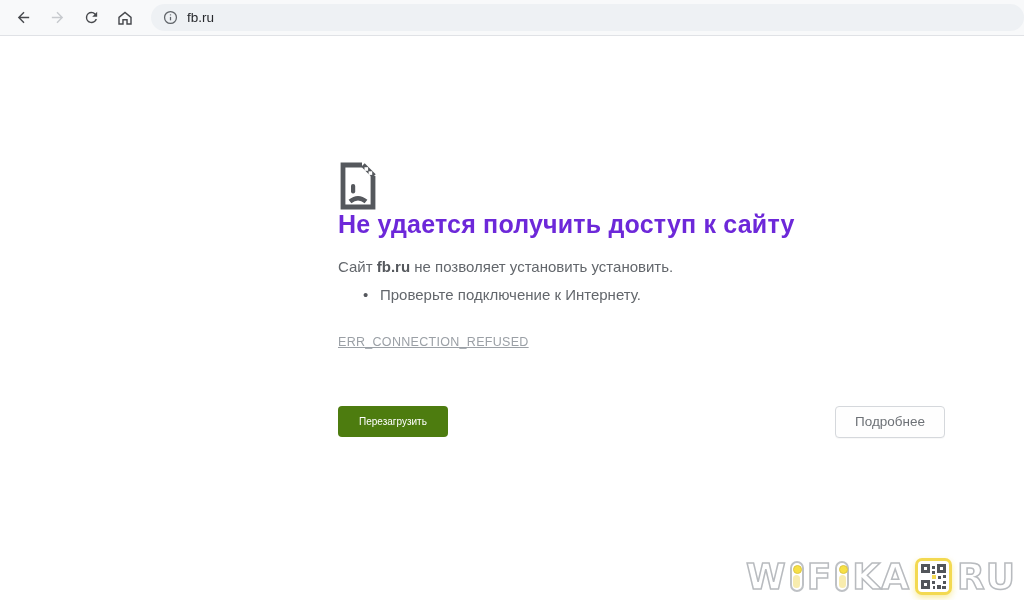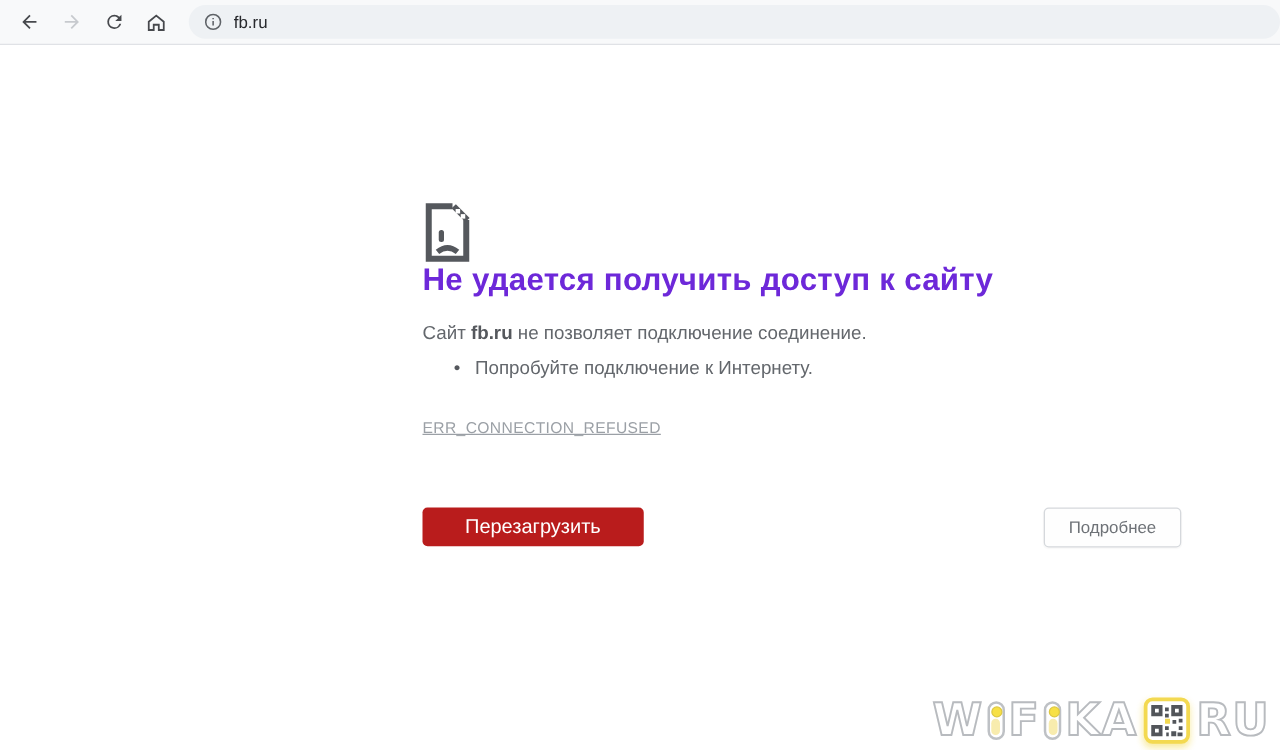--- a/index.html
+++ b/index.html
@@ -99,26 +99,26 @@
   }
   .btn-row {
     margin-top: 57px;
     width: 607px;
     display: flex;
     justify-content: space-between;
     align-items: center;
   }
   .btn-reload {
     height: 31px;
-    padding: 0 34px;
-    background: #b91c1c;
+    padding: 0 21px;
+    background: #4d7c0f;
     border: none;
     border-radius: 4px;
     color: #ffffff;
-    font-size: 16px;
+    font-size: 10px;
     font-family: "Liberation Sans", sans-serif;
     cursor: pointer;
   }
   .btn-details {
     height: 32px;
     padding: 0 19px;
     background: #fefefe;
     border: 1px solid #d5d8dc;
     border-radius: 4px;
     color: #6e7277;
@@ -227,26 +227,26 @@
     <path d="M24 3 H5 V45 H35 V14" fill="none" stroke="#55585d" stroke-width="4.8"></path>
     <path d="M25 3 L36 14" fill="none" stroke="#55585d" stroke-width="4.8"></path>
     <rect x="26.5" y="5.2" width="3.6" height="3.6" fill="#ffffff"></rect>
     <rect x="30.6" y="9.3" width="3.6" height="3.6" fill="#ffffff"></rect>
     <rect x="13" y="22" width="4.2" height="9.5" rx="2" fill="#55585d"></rect>
     <path d="M12 39.5 q8 -6.5 16 0" fill="none" stroke="#55585d" stroke-width="4.4"></path>
   </svg>
 
   <h1 class="err-title">Не удается получить доступ к сайту</h1>
 
-  <p class="err-msg"><span>Сайт </span><b>fb.ru</b><span> не позволяет подключение соединение.</span></p>
+  <p class="err-msg"><span>Сайт </span><b>fb.ru</b><span> не позволяет установить установить.</span></p>
 
 
   <ul class="suggest-list">
     <li>
-      <span>Попробуйте подключение к Интернету.</span>
+      <span>Проверьте подключение к Интернету.</span>
     </li>
   </ul>
 
   <div class="err-code">ERR_CONNECTION_REFUSED</div>
 
   <div class="btn-row">
     <button class="btn-reload">Перезагрузить</button>
     <button class="btn-details">Подробнее</button>
   </div>
 

